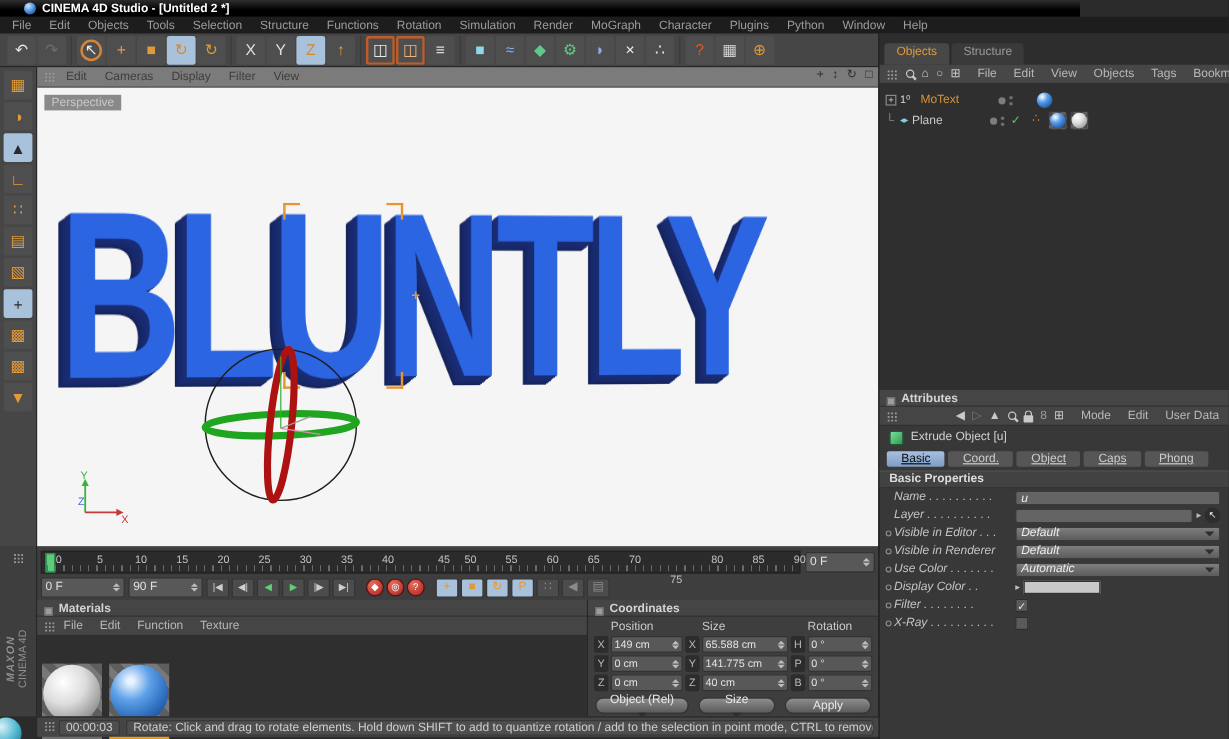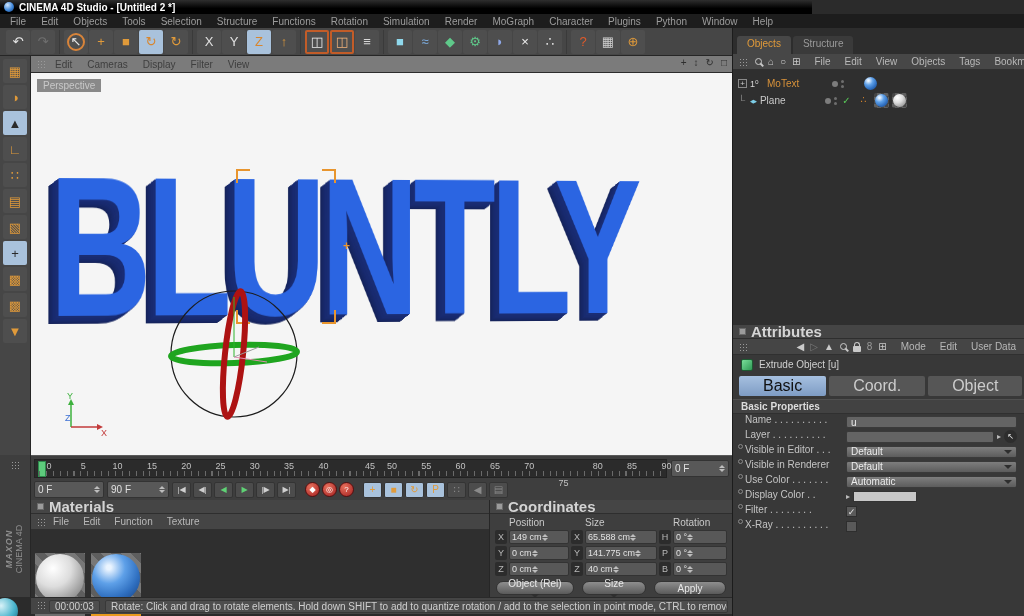--- a/index.html
+++ b/index.html
@@ -1,23 +1,23 @@
 <!DOCTYPE html>
 <html><head>
 <meta charset="utf-8">
 <style>
   * { margin:0; padding:0; box-sizing:border-box; }
   html,body { width:1024px; height:616px; overflow:hidden; background:#1b1b1b;
     font-family:"Liberation Sans","DejaVu Sans",sans-serif; }
   .win { position:relative; width:1024px; height:616px; background:#2b2b2b; }
 
   
-  .titlebar { position:absolute; left:0; top:0; width:812px; height:14px;
+  .titlebar { position:absolute; left:0; top:0; width:900px; height:14px;
     background:linear-gradient(#2e2e2e,#000 60%); display:flex; align-items:center; gap:5px;
-    padding-left:4px; color:#fff; font-size:10px; font-weight:bold; }
+    padding-left:20px; color:#fff; font-size:10px; font-weight:bold; }
   .app-icon { width:10px; height:10px; border-radius:50%;
     background:radial-gradient(circle at 35% 30%, #cfe6ff, #3e86d8 55%, #123b77); }
   .menubar { position:absolute; left:0; top:14px; width:1024px; height:14px; background:#1d1d1d;
     display:flex; align-items:center; gap:15px; padding-left:10px; font-size:10px; color:#9c9c9c; }
   .menu-item { cursor:default; }
 
   
   .toolbar { position:absolute; left:0; top:28px; width:732px; height:28px; background:#464646;
     border-bottom:1px solid #262626; display:flex; align-items:center; padding:1px 2px; }
   .tb-group { display:flex; gap:1px; padding:0 4px; }
@@ -92,21 +92,21 @@
   .rec-btn { width:15px; height:15px; border-radius:50%; border:1px solid #551010; color:#fff;
     font-size:8px; display:flex; align-items:center; justify-content:center;
     background:radial-gradient(circle at 35% 30%, #e8705c, #a32020); }
   .tg-btn { width:19px; height:16px; border-radius:2px; background:#4c4c4c; border:1px solid #343434;
     color:#e09a3a; font-size:10px; display:flex; align-items:center; justify-content:center; }
   .tg-btn.active { background:#a9c2dc; }
   .tg-btn.off { color:#8a8a8a; }
 
   
   .panel-header { height:14px; background:#454545; border-bottom:1px solid #2e2e2e; display:flex;
-    align-items:center; gap:5px; padding:0 6px; font-size:15px; font-weight:bold; color:#d4d4d4; }
+    align-items:flex-end; gap:5px; padding:0 6px; font-size:10px; font-weight:bold; color:#d4d4d4; }
   .ph-square { width:7px; height:7px; background:#9c9c9c; border:1px solid #6a6a6a; }
   .panel-menu { height:16px; display:flex; gap:14px; align-items:center; padding:0 8px 0 22px;
     font-size:10px; color:#b8b8b8; background:#454545; border-bottom:1px solid #303030; position:relative; }
   .grip { position:absolute; left:6px; top:4px; width:9px; height:9px;
     background-image:radial-gradient(#9a9a9a .8px, transparent 1px); background-size:3px 3px; }
 
   
   .materials { position:absolute; left:31px; top:500px; width:459px; height:97px; background:#383838;
     border-right:1px solid #262626; }
   .mat-area { height:67px; background:#2f2f2f; display:flex; gap:6px; padding:3px 4px; }
@@ -119,21 +119,21 @@
   .mat-label { height:13px; font-size:9px; padding:1px 3px; background:#6f6f6f; color:#e2e2e2; }
   .mat-label.sel { background:#e89a1e; color:#3a2800; }
 
   
   .coords { position:absolute; left:490px; top:500px; width:242px; height:97px; background:#3e3e3e; }
   .coord-grid { display:grid; grid-template-columns:12px 60px 12px 72px 12px 54px; column-gap:2px;
     row-gap:2px; padding:2px 5px; font-size:9px; }
   .coord-colhead { color:#c9c9c9; font-size:10px; padding-top:1px; }
   .c-axis { background:#2c2c2c; color:#b9b9b9; border-radius:2px; text-align:center; line-height:14px; }
   .c-val { background:#585858; border:1px solid #333; border-radius:2px; display:flex;
-    align-items:center; padding:0 2px; color:#e2e2e2; height:14px; }
+    justify-content:space-between; align-items:center; padding:0 2px; color:#e2e2e2; height:14px; }
   .coord-footer { display:flex; gap:8px; padding:3px 6px; }
   .pill { height:14px; border-radius:8px; background:linear-gradient(#8e8e8e,#5a5a5a);
     border:1px solid #333; color:#e8e8e8; font-size:10px; display:flex; align-items:center;
     justify-content:center; gap:5px;flex-direction:column; }
   .dd-tri { width:0; height:0; border-left:4px solid transparent; border-right:4px solid transparent;
     border-top:4px solid #2e2e2e; }
 
   
   .right-panel { position:absolute; left:732px; top:28px; width:292px; height:588px; background:#383838;
     border-left:1px solid #1c1c1c; }
@@ -163,25 +163,25 @@
   .tag.dots { color:#d8862e; font-size:10px; text-align:center; line-height:13px; }
   .motext-icon { width:14px; color:#d8d8d8; font-size:9px; }
   .plane-icon { color:#7ecfe8; font-size:9px; transform:scaleY(.55); display:inline-block; }
 
   
   .attr-obj-row { height:19px; display:flex; gap:6px; padding:0 8px; align-items:center;
     background:#383838; font-size:10px; color:#d0d0d0; }
   .obj-cube { width:12px; height:12px; border-radius:2px; border:1px solid #1e5a32;
     background:linear-gradient(135deg,#7adf9a,#2f9a55); }
   .attr-tabs { display:flex; gap:3px; padding:2px 6px 3px; background:#383838; }
-  .attr-tab { padding:1px 24px; font-size:16px; background:#565656; color:#ccc; border-radius:2px; }
+  .attr-tab { padding:1px 12px; font-size:10px; background:#565656; color:#ccc; border-radius:2px;text-decoration:underline; }
   .attr-tab.active { background:linear-gradient(#a6c0e0,#7e9cc4); color:#101010; }
   .section-header { height:15px; background:#424242; border-top:1px solid #505050;
     border-bottom:1px solid #303030; font-size:10px; font-weight:bold; color:#dcdcdc; padding:1px 8px; }
-  .prop-row { height:15px; display:flex; padding:0 7px 0 3px; font-size:10px; color:#c4c4c4; }
+  .prop-row { height:15px; display:flex; align-items:center; padding:0 7px 0 3px; font-size:10px; color:#c4c4c4;font-style:italic; }
   .dot-slot { width:9px; display:flex; justify-content:center; }
   .anim-dot { width:5px; height:5px; border:1px solid #8a8a8a; border-radius:50%; }
   .prop-label { width:101px; white-space:nowrap; overflow:hidden; }
   .prop-ctrl { flex:1; display:flex; align-items:center; gap:3px; }
   .ctrl-input { flex:1; background:#646464; border:1px solid #3a3a3a; border-radius:2px;
     color:#ececec; padding:0 4px; height:12px; line-height:11px; }
   .ctrl-select { flex:1; background:linear-gradient(#7e7e7e,#5c5c5c); border:1px solid #3a3a3a;
     border-radius:2px; color:#ececec; padding:0 4px; height:12px; line-height:11px; display:flex;
     justify-content:space-between; align-items:center; }
   .layer-cursor { width:13px; height:13px; border-radius:50%; background:#2d2d2d; color:#e8e8e8;

